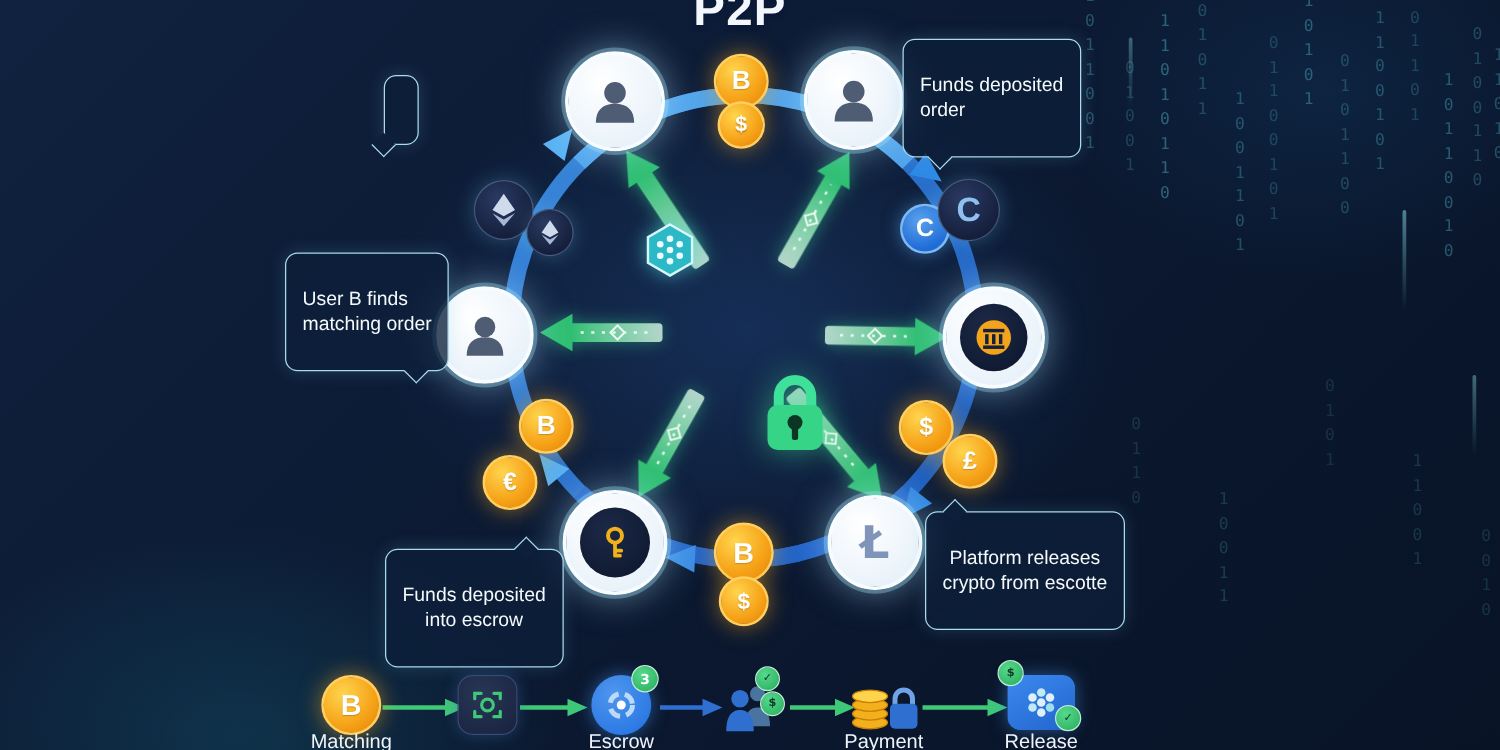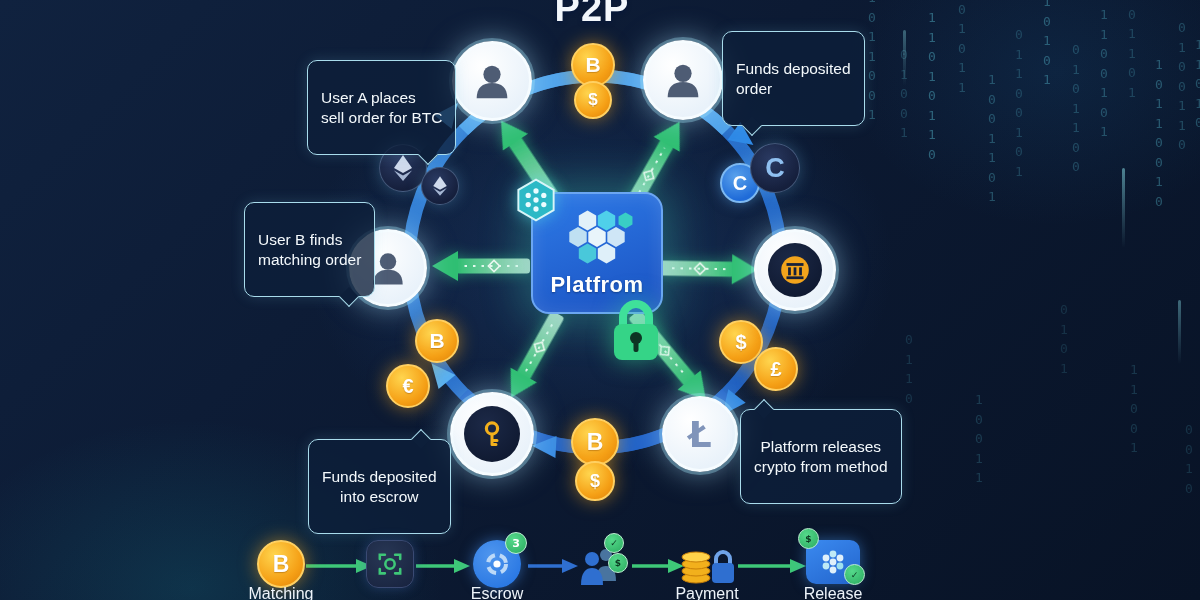--- a/index.html
+++ b/index.html
@@ -308,35 +308,20 @@
       <svg width="32" height="32" viewBox="0 0 32 32">
         <circle cx="16" cy="10.5" r="5.6" fill="none" stroke="#f2b01c" stroke-width="3.2"></circle>
         <path d="M16 16.5 v10 M16 22.5 h5 M16 26.5 h4" stroke="#f2b01c" stroke-width="3" fill="none" stroke-linecap="round"></path>
       </svg>
     </div>
   </div>
   <div class="node" style="left:700px;top:434px;width:70px;height:70px;color:#8094ba;font-weight:bold;font-size:36px">
     <span style="font-family:'DejaVu Sans',sans-serif">Ł</span>
   </div>
 
-  <div class="pbox">
-    <svg width="92" height="66" viewBox="-46 -33 92 66" style="margin-top:10px">
-      <g>
-        <polygon points="0,-10 8.7,-5 8.7,5 0,10 -8.7,5 -8.7,-5" fill="#e9f5fb"></polygon>
-        <polygon points="0,-10 8.7,-5 8.7,5 0,10 -8.7,5 -8.7,-5" transform="translate(19,0)" fill="#cfe6f6"></polygon>
-        <polygon points="0,-10 8.7,-5 8.7,5 0,10 -8.7,5 -8.7,-5" transform="translate(9.5,-16.5)" fill="#4fd0ea"></polygon>
-        <polygon points="0,-10 8.7,-5 8.7,5 0,10 -8.7,5 -8.7,-5" transform="translate(-9.5,-16.5)" fill="#e2f1f9"></polygon>
-        <polygon points="0,-10 8.7,-5 8.7,5 0,10 -8.7,5 -8.7,-5" transform="translate(-19,0)" fill="#bfe0f2"></polygon>
-        <polygon points="0,-10 8.7,-5 8.7,5 0,10 -8.7,5 -8.7,-5" transform="translate(-9.5,16.5)" fill="#49c8da"></polygon>
-        <polygon points="0,-10 8.7,-5 8.7,5 0,10 -8.7,5 -8.7,-5" transform="translate(9.5,16.5)" fill="#dff0f9"></polygon>
-        <polygon points="0,-10 8.7,-5 8.7,5 0,10 -8.7,5 -8.7,-5" transform="translate(28.5,-16.5) scale(.8)" fill="#39cfc5"></polygon>
-      </g>
-    </svg>
-    <div class="plabel">Platfrom</div>
-  </div>
 
   <div class="hexbadge">
     <svg width="48" height="48" viewBox="0 0 40 40" style="filter:drop-shadow(0 0 8px rgba(80,220,230,.6))">
       <polygon points="20,3 34.7,11.5 34.7,28.5 20,37 5.3,28.5 5.3,11.5" fill="#2cb9c6" stroke="#d8f5f8" stroke-width="1.6"></polygon>
       <g fill="#eafcff">
         <circle cx="20" cy="20" r="2.2"></circle>
           <circle cx="20" cy="12.5" r="2.2"></circle>
           <circle cx="26.5" cy="16.2" r="2.2"></circle>
         <circle cx="26.5" cy="23.8" r="2.2"></circle>
           <circle cx="20" cy="27.5" r="2.2"></circle>
@@ -349,37 +334,35 @@
   <div class="lock">
     <svg width="54" height="68" viewBox="0 0 54 68">
       <path d="M14 30 v-9 a13 13 0 0 1 26 0 v9" fill="none" stroke="#3fe09a" stroke-width="8"></path>
       <rect x="5" y="28" width="44" height="36" rx="8" fill="#35d487"></rect>
       <circle cx="27" cy="42" r="6" fill="#0d3524"></circle>
         <rect x="24.5" y="44" width="5" height="12" rx="2" fill="#0d3524"></rect>
     </svg>
   </div>
 
   <div class="callout" style="left:307px;top:60px;text-align:left">
-    <span>User A places
-sell order for BTC</span>
     <div class="tail b" style="right:20px"></div>
   </div>
   <div class="callout" style="left:722px;top:31px;text-align:left">
     <span>Funds deposited
 order</span>
     <div class="tail b" style="left:22px"></div>
   </div>
-  <div class="callout" style="left:244px;top:202px;text-align:left">
+  <div class="callout" style="left:228px;top:202px;text-align:left">
     <span>User B finds
 matching order</span>
     <div class="tail b" style="right:18px"></div>
   </div>
   <div class="callout" style="left:740px;top:409px;text-align:center">
     <span>Platform releases
-crypto from method</span>
+crypto from escotte</span>
     <div class="tail t" style="left:16px"></div>
   </div>
   <div class="callout" style="left:308px;top:439px;text-align:center">
     <span>Funds deposited
 into escrow</span>
     <div class="tail t" style="right:22px"></div>
   </div>
 
   <div class="title">P2P</div>
 

